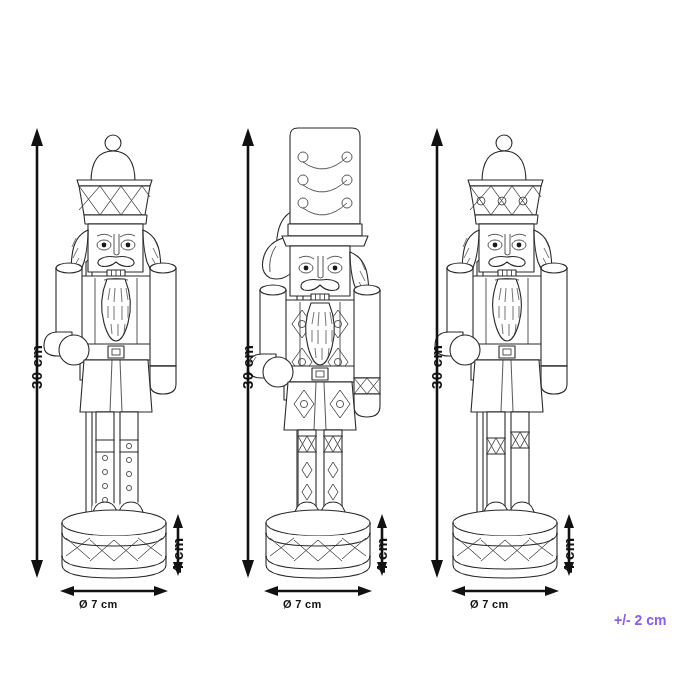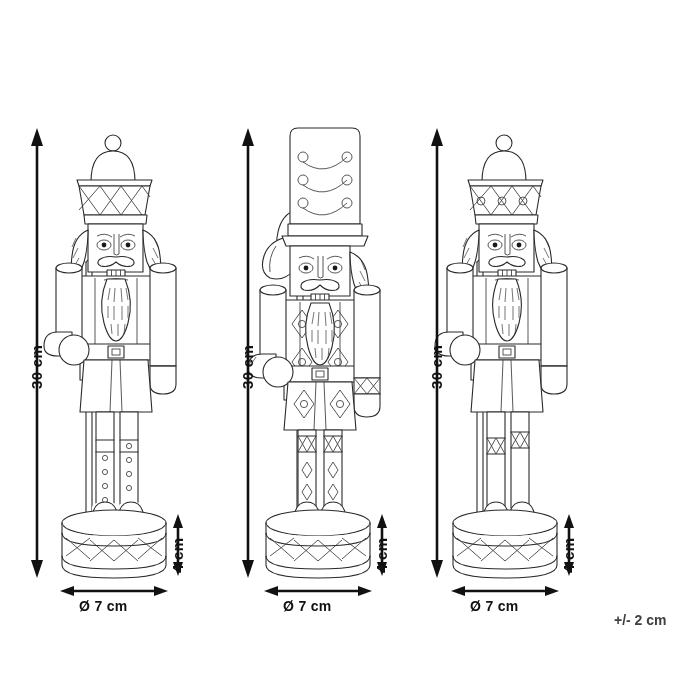--- a/index.html
+++ b/index.html
@@ -28,27 +28,27 @@
     color: #111111;
     white-space: nowrap;
     letter-spacing: 0.3px;
   }
   .dim-v {
     font-size: 15px;
     transform: rotate(-90deg);
     transform-origin: left top;
   }
   .dim-h {
-    font-size: 14px;
+    font-size: 11px;
   }
   .tol {
     position: absolute;
     font-size: 14px;
     font-weight: bold;
-    color: #404040;
+    color: #8b5cf6;
   }
   svg { display: block; }
   .ln { fill: none; stroke: #2a2a2a; stroke-width: 1.1; stroke-linejoin: round; stroke-linecap: round; }
   .ln-t { fill: none; stroke: #3a3a3a; stroke-width: 0.85; }
   .fur { fill: none; stroke: #3a3a3a; stroke-width: 0.7; }
   .dot { fill: #1a1a1a; }
   .wht { fill: #ffffff; }
   .arr { stroke: #111111; stroke-width: 2.6; fill: none; }
   .arrhead { fill: #111111; }
 </style>

